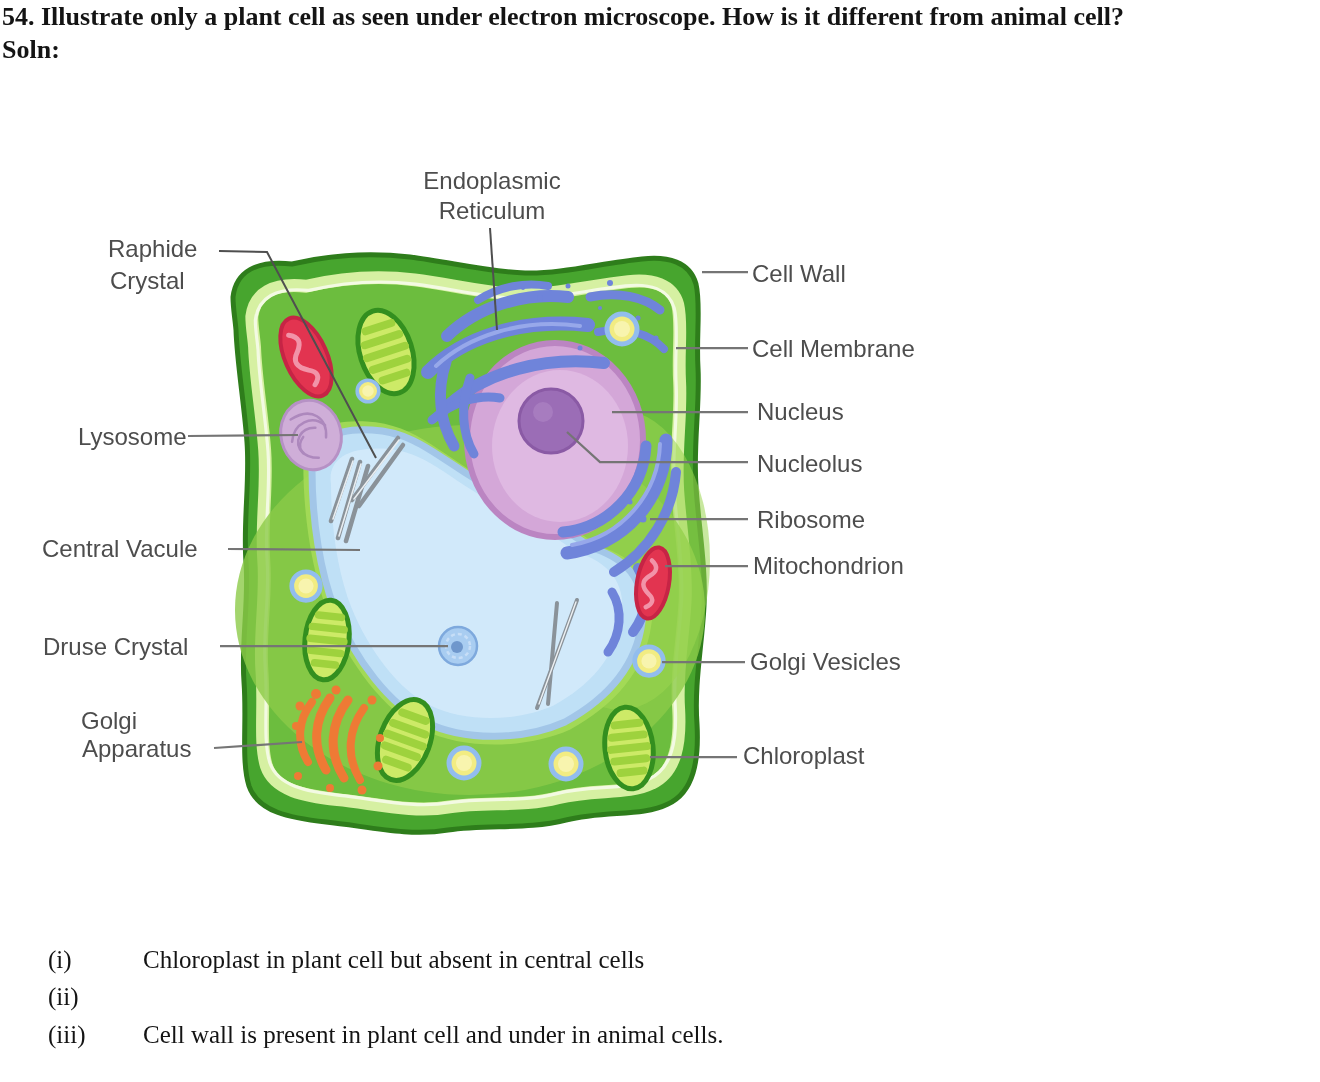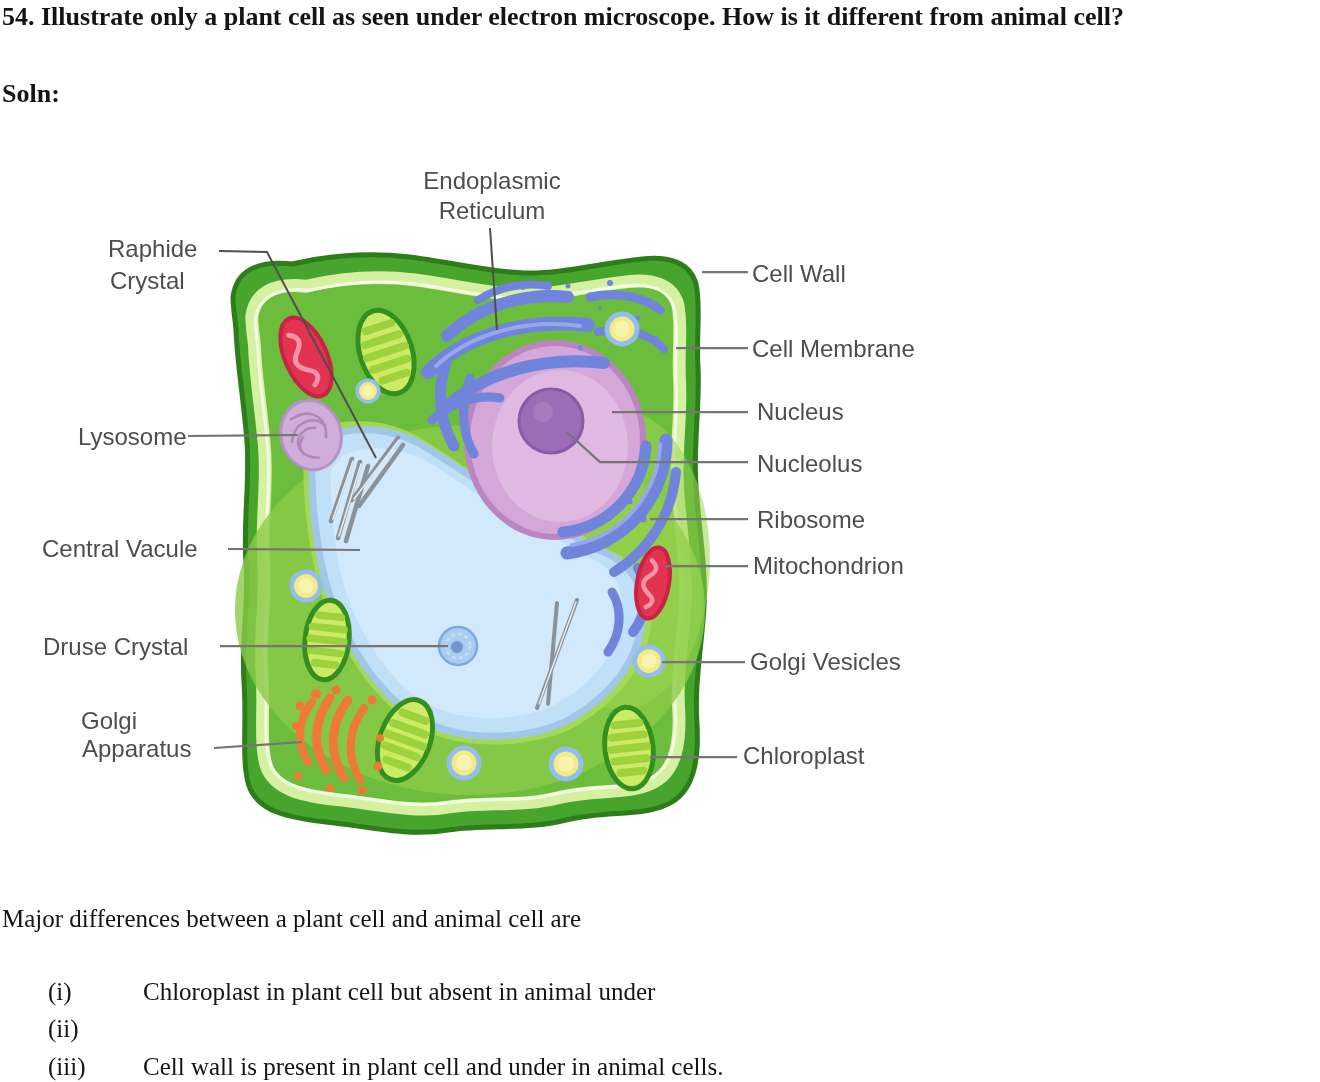--- a/index.html
+++ b/index.html
@@ -9,21 +9,21 @@
     background:#ffffff;
     overflow:hidden;
     font-family:"Liberation Serif", serif;
     color:#141414;
   }
   .q-header{
     position:absolute;left:2px;top:0px;width:1318px;
     font-weight:bold;font-size:26px;line-height:33px;
     white-space:nowrap;color:#141414;
   }
-  .q-header .soln{display:block;margin-top:44px;}
+  .q-header .soln{display:block;}
   #cell-svg{position:absolute;left:0;top:140px;}
   .diagram-label{
     font-family:"Liberation Sans", sans-serif;
     font-size:24px;fill:#4d4d4d;
   }
   .leader{stroke:#757575;stroke-width:2.25;fill:none;}
   .leader-dark{stroke:#4f4f4f;stroke-width:2;fill:none;}
   .soln-block{
     position:absolute;left:0;top:903px;width:1320px;
     font-family:"Liberation Serif", serif;color:#141414;
@@ -318,25 +318,24 @@
       <text class="diagram-label" x="757" y="420">Nucleus</text>
       <text class="diagram-label" x="757" y="472">Nucleolus</text>
       <text class="diagram-label" x="757" y="528">Ribosome</text>
       <text class="diagram-label" x="753" y="574">Mitochondrion</text>
       <text class="diagram-label" x="750" y="670">Golgi Vesicles</text>
       <text class="diagram-label" x="743" y="764">Chloroplast</text>
     </g>
   </svg>
 
   <div class="soln-block">
-    <p class="soln-intro">Major differences between a plant cell and animal cell are</p>
     <div class="soln-items">
       <div class="soln-item">
         <span class="num">(i)</span>
-        <span class="txt">Chloroplast in plant cell but absent in animal under</span>
+        <span class="txt">Chloroplast in plant cell but absent in central cells</span>
       </div>
       <div class="soln-item">
         <span class="num">(ii)</span>
       </div>
       <div class="soln-item">
         <span class="num">(iii)</span>
         <span class="txt">Cell wall is present in plant cell and under in animal cells.</span>
       </div>
     </div>
   </div>

